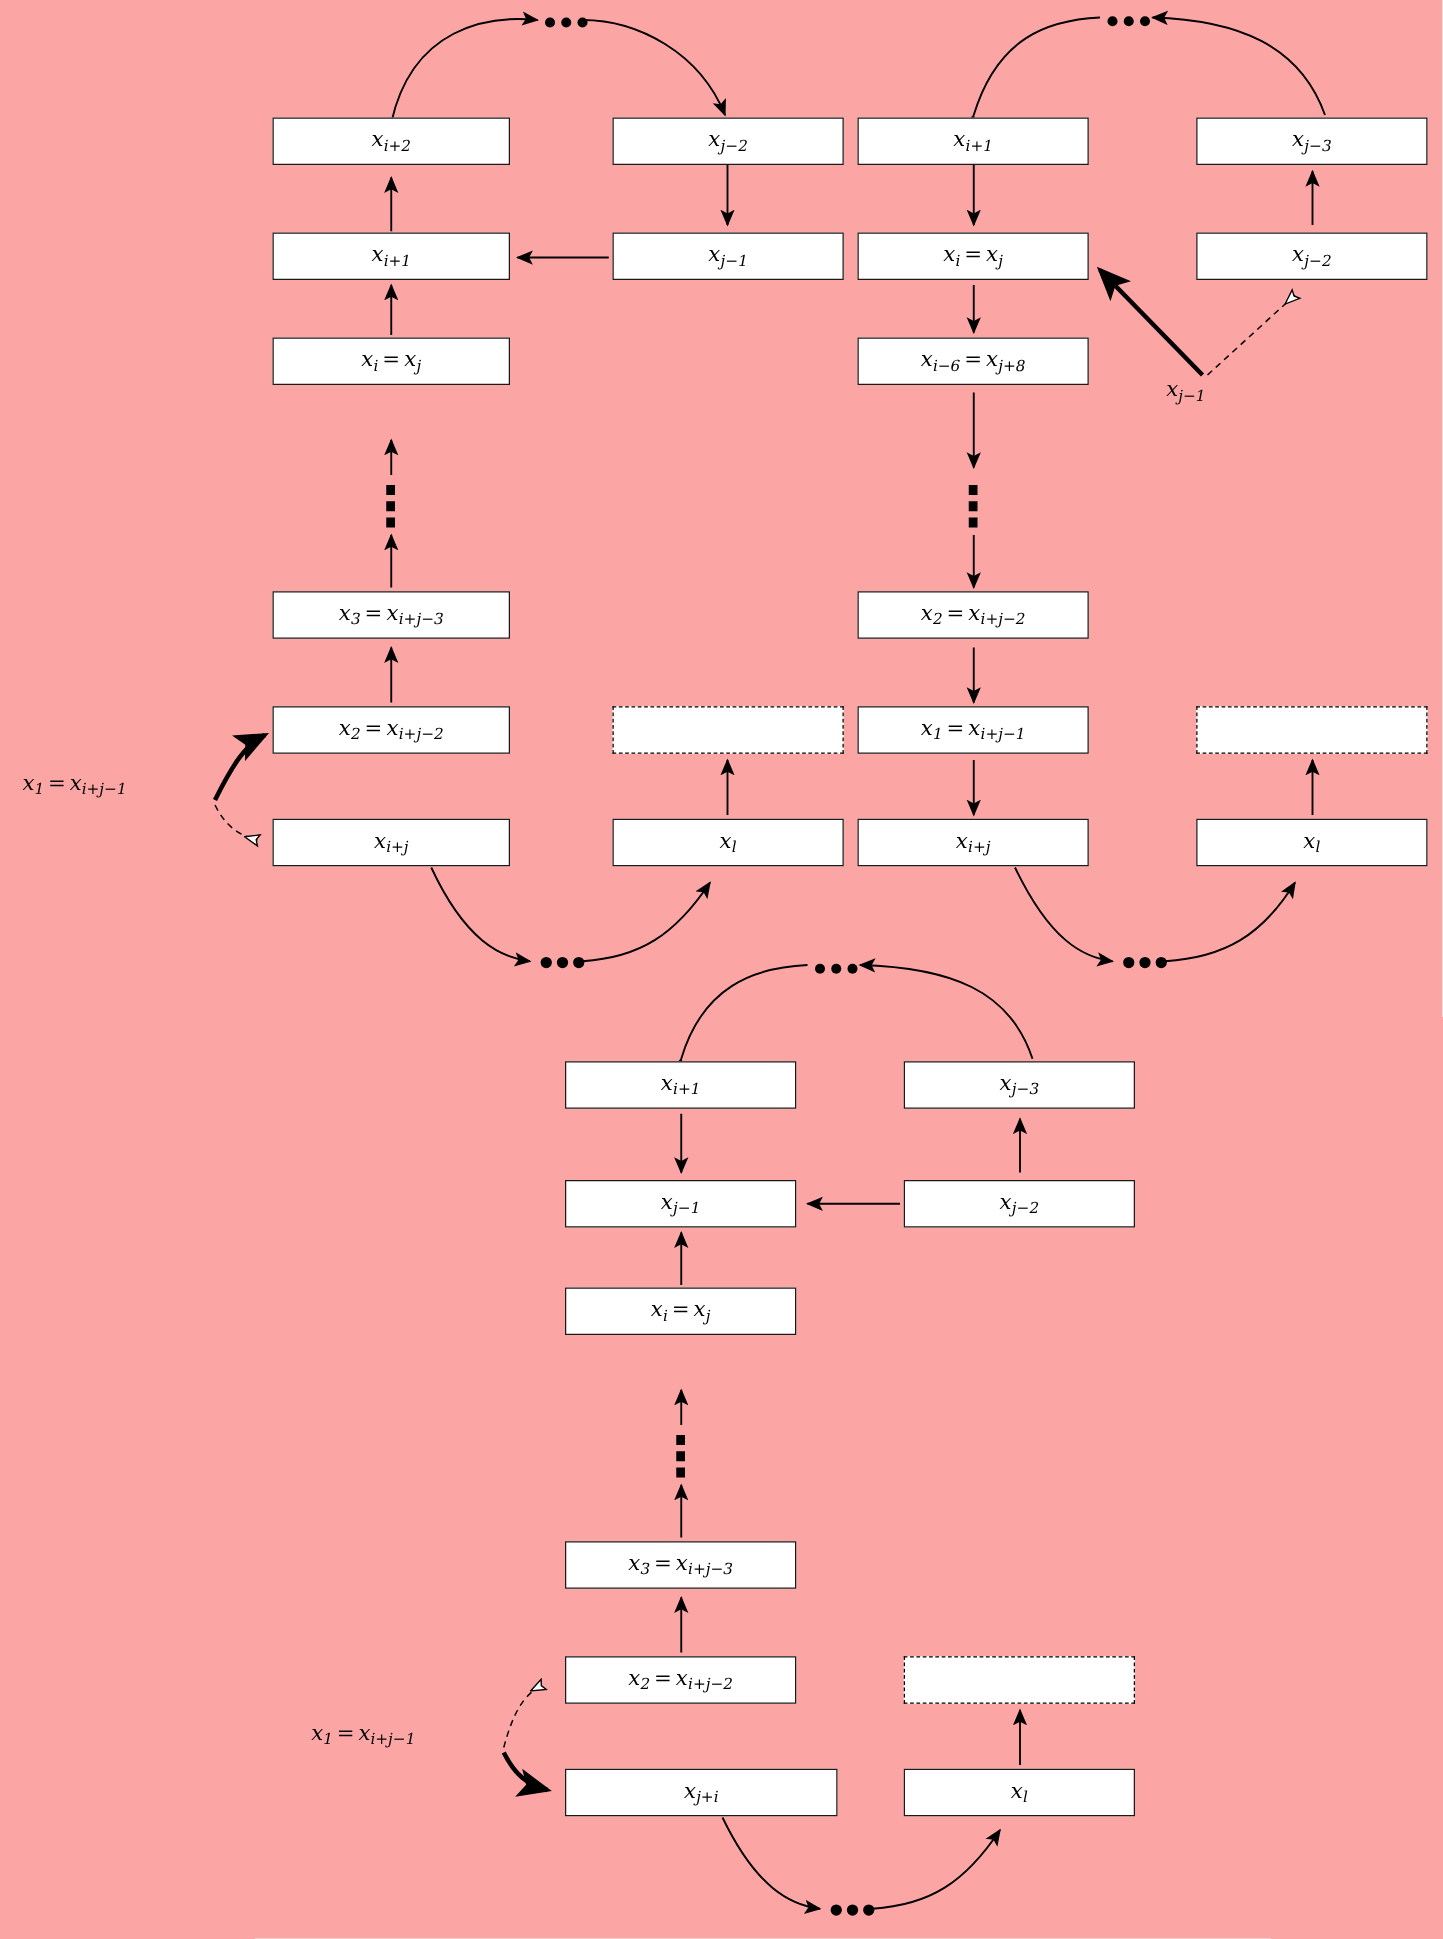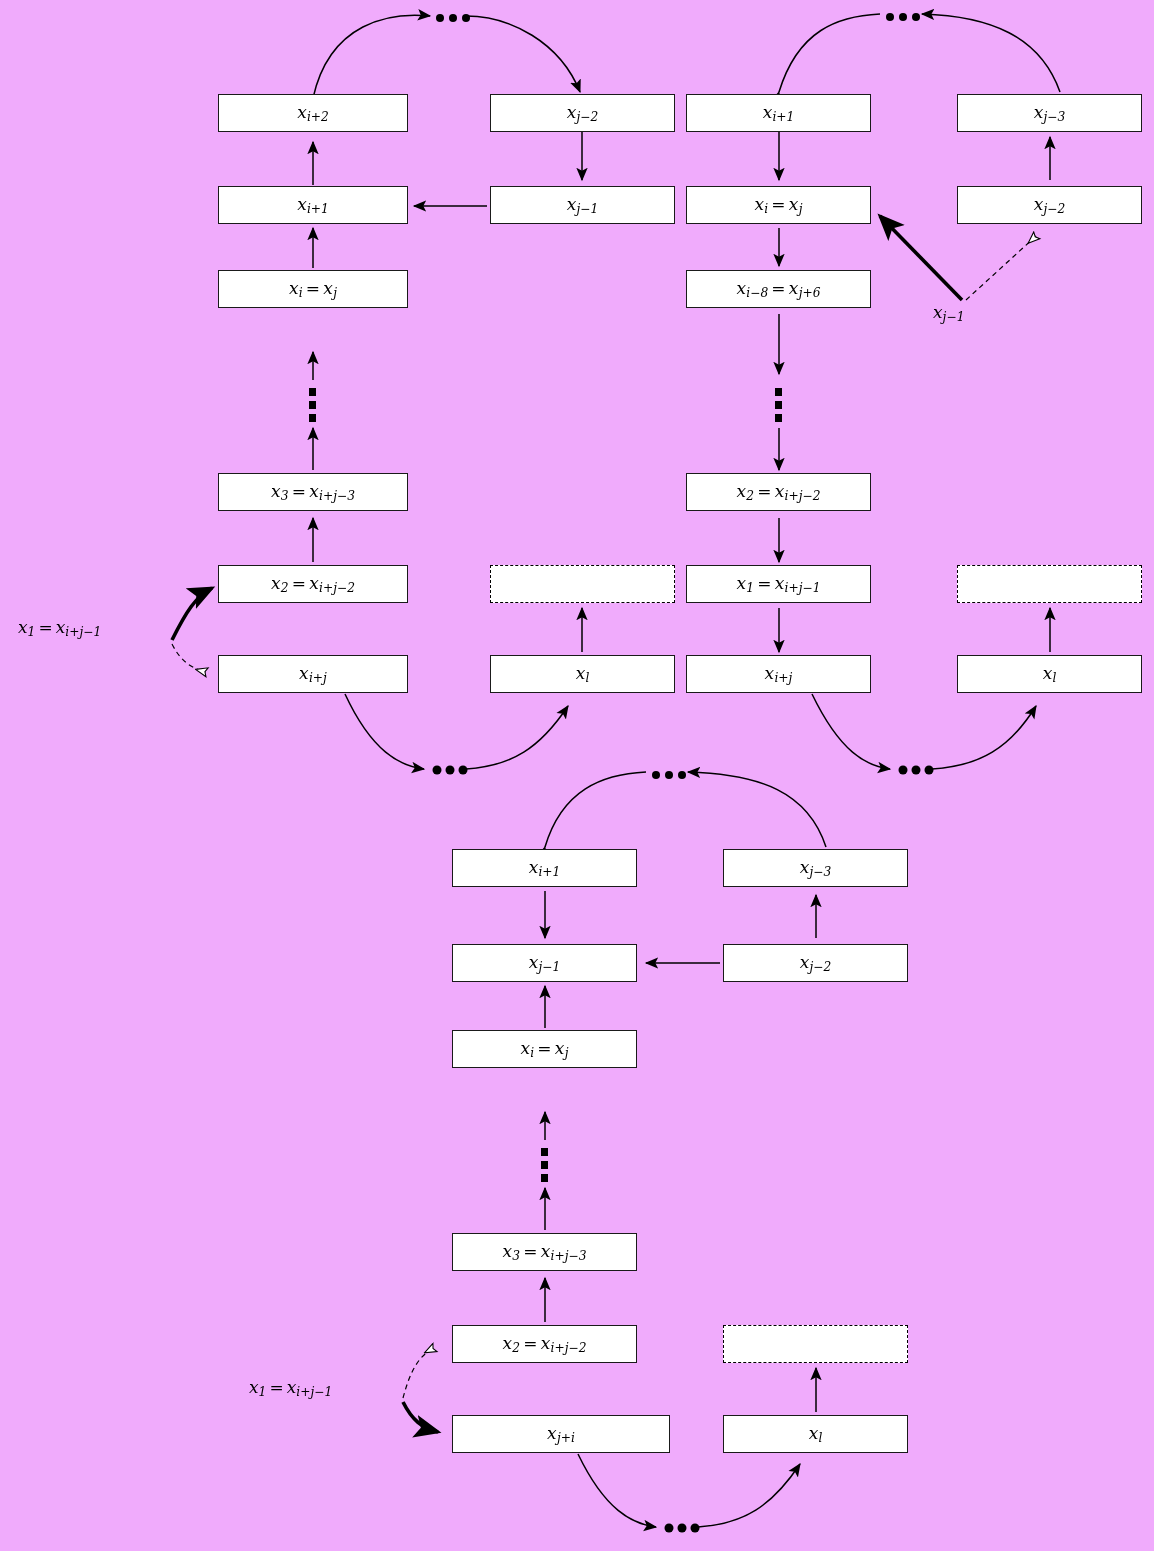--- a/index.html
+++ b/index.html
@@ -1,17 +1,17 @@
 <!DOCTYPE html>
 <html><head>
 <meta charset="utf-8">
 <style>
   html,body{margin:0;padding:0;background:#ffffff;}
   body{font-family:"DejaVu Serif",serif;}
-  #stage{position:relative;width:1154px;height:1551px;background:#f0abfc;overflow:hidden;}
+  #stage{position:relative;width:1154px;height:1551px;background:#fca5a5;overflow:hidden;}
   #svg-layer{position:absolute;left:0;top:0;width:1154px;height:1551px;}
   .node{
     position:absolute;
     box-sizing:border-box;
     border:1.4px solid #1a1a1a;
     background:#ffffff;
     display:flex;align-items:center;justify-content:center;
     font-family:"DejaVu Serif",serif;
     font-size:17px;
     font-style:italic;
@@ -194,21 +194,21 @@
     <span class="math">x<sub>1</sub><span class="op">=</span>x<sub>i+j−1</sub></span>
   </div>
 
   <div class="node" style="left:686px;top:94px;width:185px;height:38px;">
     <span class="math">x<sub>i+1</sub></span>
   </div>
   <div class="node" style="left:686px;top:186px;width:185px;height:38px;">
     <span class="math">x<sub>i</sub><span class="op">=</span>x<sub>j</sub></span>
   </div>
   <div class="node" style="left:686px;top:270px;width:185px;height:38px;">
-    <span class="math">x<sub>i−8</sub><span class="op">=</span>x<sub>j+6</sub></span>
+    <span class="math">x<sub>i−6</sub><span class="op">=</span>x<sub>j+8</sub></span>
   </div>
   <div class="node" style="left:686px;top:473px;width:185px;height:38px;">
     <span class="math">x<sub>2</sub><span class="op">=</span>x<sub>i+j−2</sub></span>
   </div>
   <div class="node" style="left:686px;top:565px;width:185px;height:38px;">
     <span class="math">x<sub>1</sub><span class="op">=</span>x<sub>i+j−1</sub></span>
   </div>
   <div class="node" style="left:686px;top:655px;width:185px;height:38px;">
     <span class="math">x<sub>i+j</sub></span>
   </div>

